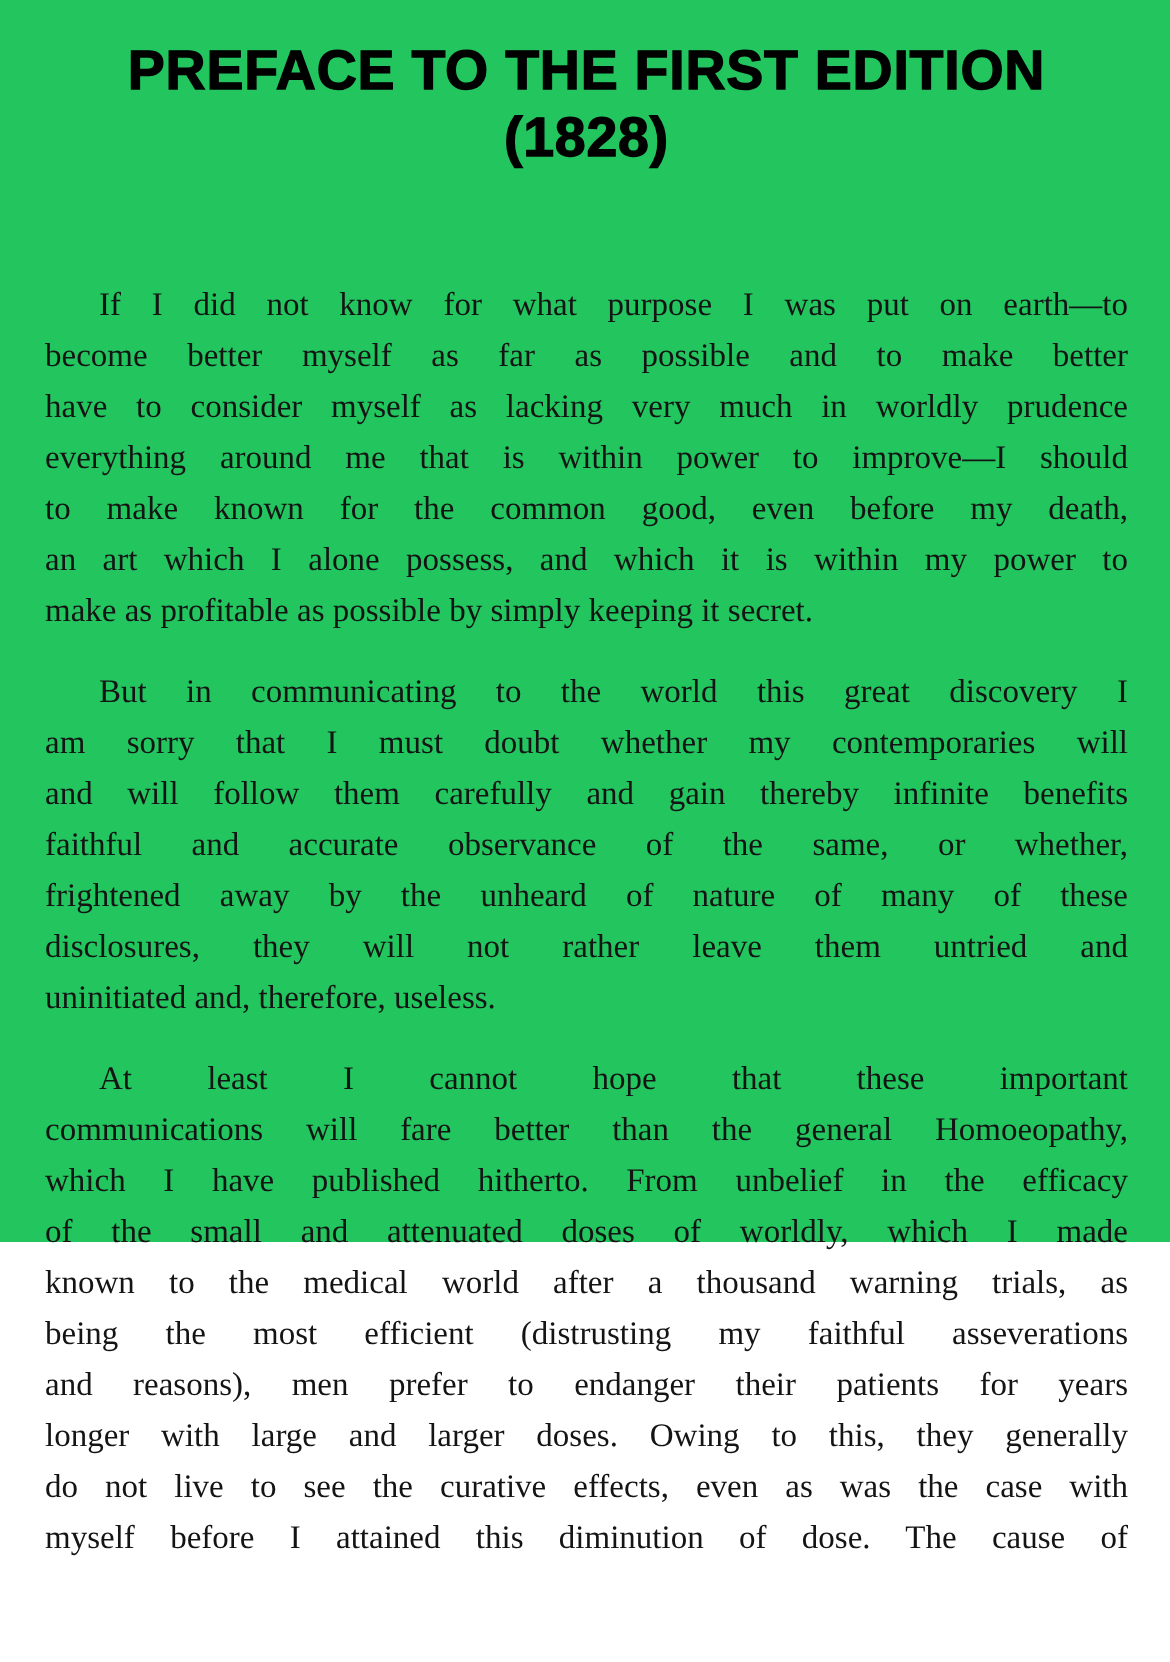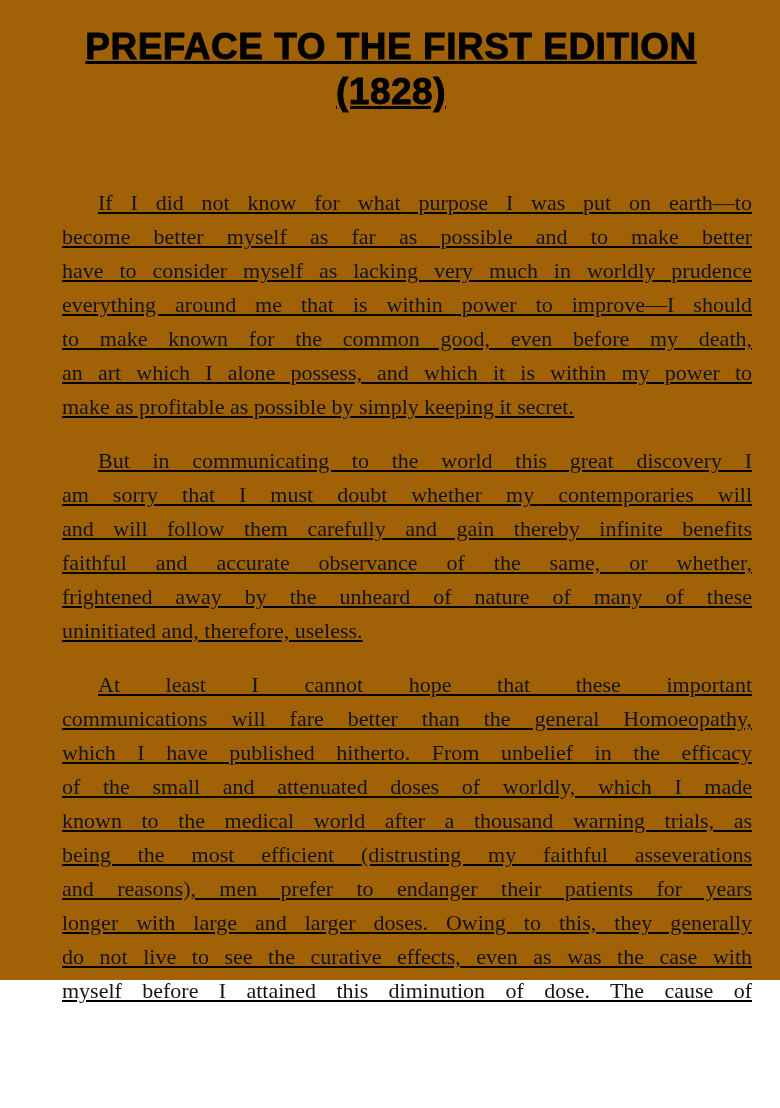--- a/index.html
+++ b/index.html
@@ -8,24 +8,23 @@
   }
   body {
     width: 780px;
     height: 1108px;
     overflow: hidden;
     background: #ffffff;
   }
   .page {
     box-sizing: border-box;
     width: 780px;
-    height: 980px;
+    height: 828px;
     padding: 12px 28px 0 30px;
-    background: #a16207;
-    text-decoration: underline;
+    background: #22c55e;
   }
   .title {
     font-family: "Liberation Sans", sans-serif;
     font-weight: bold;
     font-size: 37px;
     line-height: 45px;
     letter-spacing: 0.5px;
     text-align: center;
     color: #000000;
     -webkit-text-stroke: 0.9px #000000;
@@ -43,21 +42,20 @@
   }
   .para {
     margin: 0;
   }
   .para + .para {
     margin-top: 20px;
   }
   .para .line {
     text-align: justify;
     text-align-last: justify;
-    margin-left: 32px;
   }
   .para .line.first {
     text-indent: 36px;
   }
   .para .line.last {
     text-align-last: left;
   }
   .para.justify-last .line.last {
     text-align-last: justify;
   }
@@ -79,20 +77,21 @@
         <div class="line">to make known for the common good, even before my death,</div>
         <div class="line">an art which I alone possess, and which it is within my power to</div>
         <div class="line last">make as profitable as possible by simply keeping it secret.</div>
       </div>
     <div class="para">
         <div class="line first">But in communicating to the world this great discovery I</div>
         <div class="line">am sorry that I must doubt whether my contemporaries will</div>
         <div class="line">and will follow them carefully and gain thereby infinite benefits</div>
         <div class="line">faithful and accurate observance of the same, or whether,</div>
         <div class="line">frightened away by the unheard of nature of many of these</div>
+        <div class="line">disclosures, they will not rather leave them untried and</div>
         <div class="line last">uninitiated and, therefore, useless.</div>
       </div>
     <div class="para justify-last">
         <div class="line first">At least I cannot hope that these important</div>
         <div class="line">communications will fare better than the general Homoeopathy,</div>
         <div class="line">which I have published hitherto. From unbelief in the efficacy</div>
         <div class="line">of the small and attenuated doses of worldly, which I made</div>
         <div class="line">known to the medical world after a thousand warning trials, as</div>
         <div class="line">being the most efficient (distrusting my faithful asseverations</div>
         <div class="line">and reasons), men prefer to endanger their patients for years</div>

